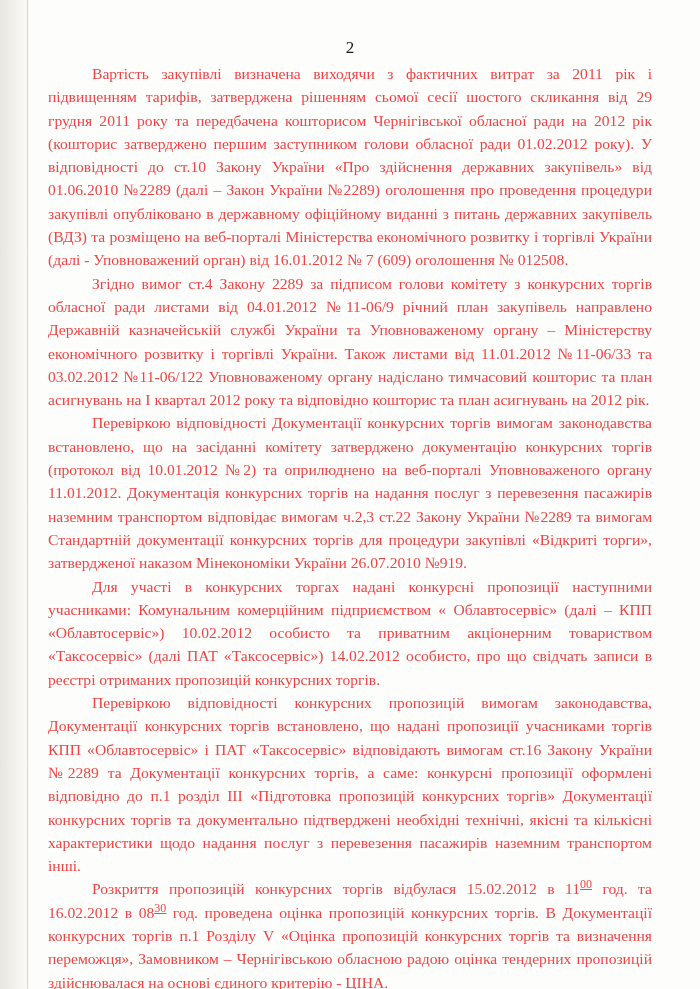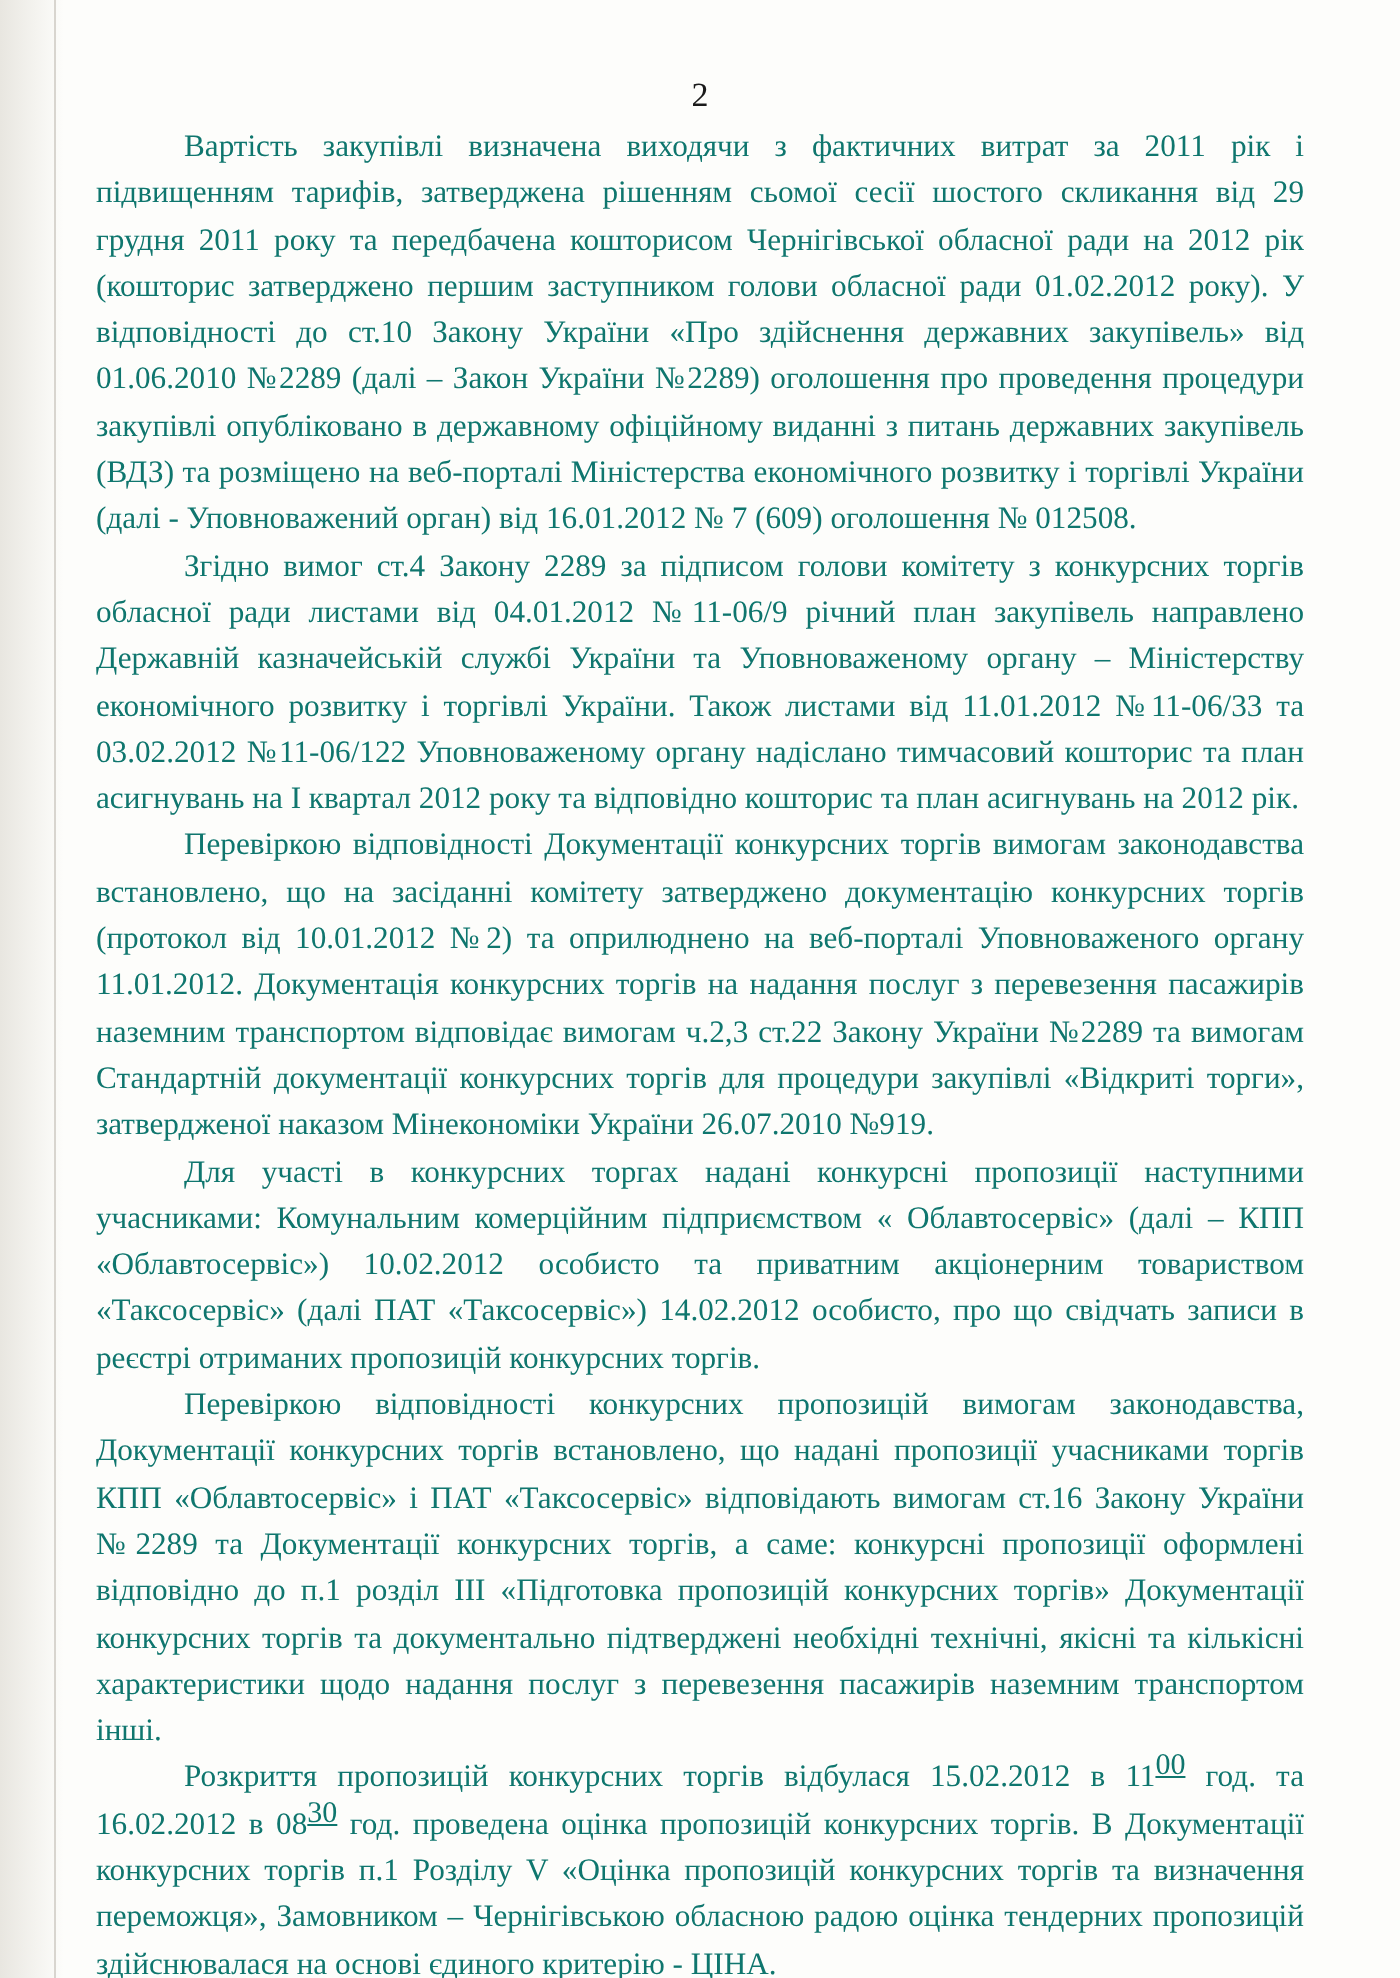--- a/index.html
+++ b/index.html
@@ -55,29 +55,29 @@
     left: 48px;
     top: 62px;
     width: 604px;
   }
   p.para {
     margin: 0 0 0 0;
     text-align: justify;
     text-justify: inter-word;
     font-size: 15.6px;
     line-height: 23.3px;
-    color: #0f766e;
+    color: #ef4444;
     text-indent: 44px;
     hyphens: manual;
   }
   p.para + p.para {
     margin-top: 0px;
   }
   sup {
-    font-size: 15px;
+    font-size: 12px;
     vertical-align: super;
     line-height: 0;
   }
   .u {
     text-decoration: underline;
   }
 </style>
 </head>
 <body>
 

